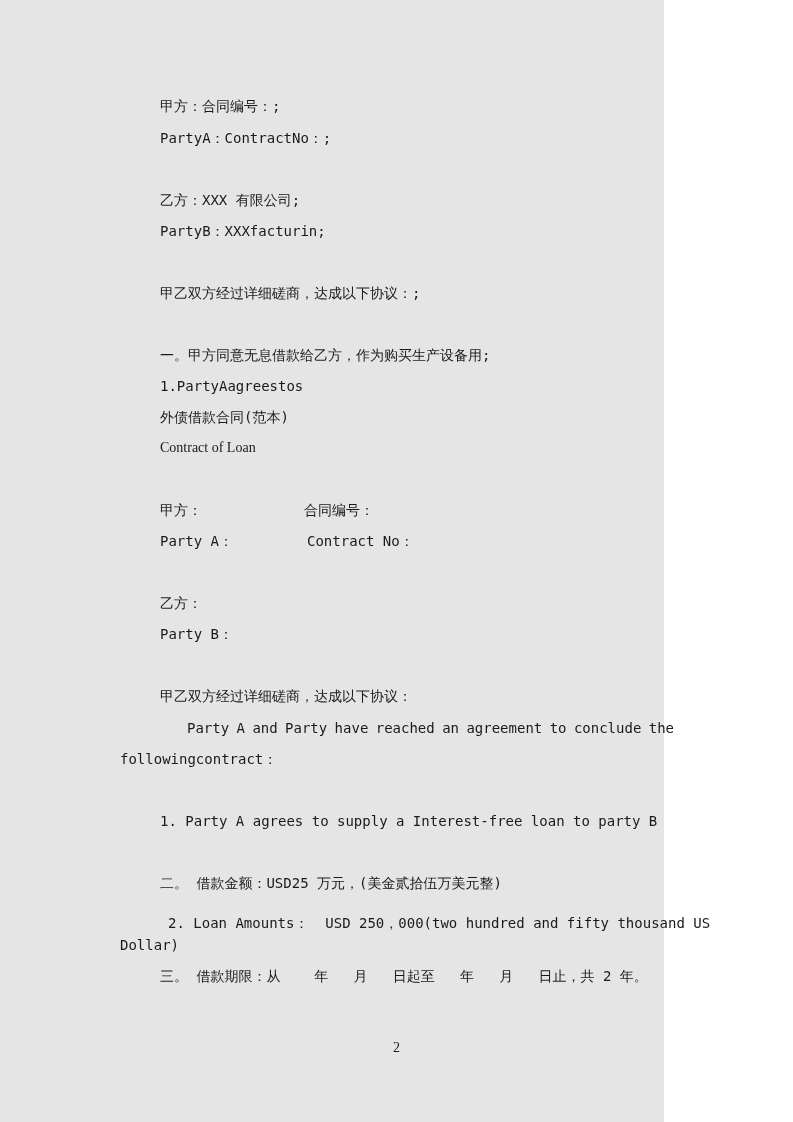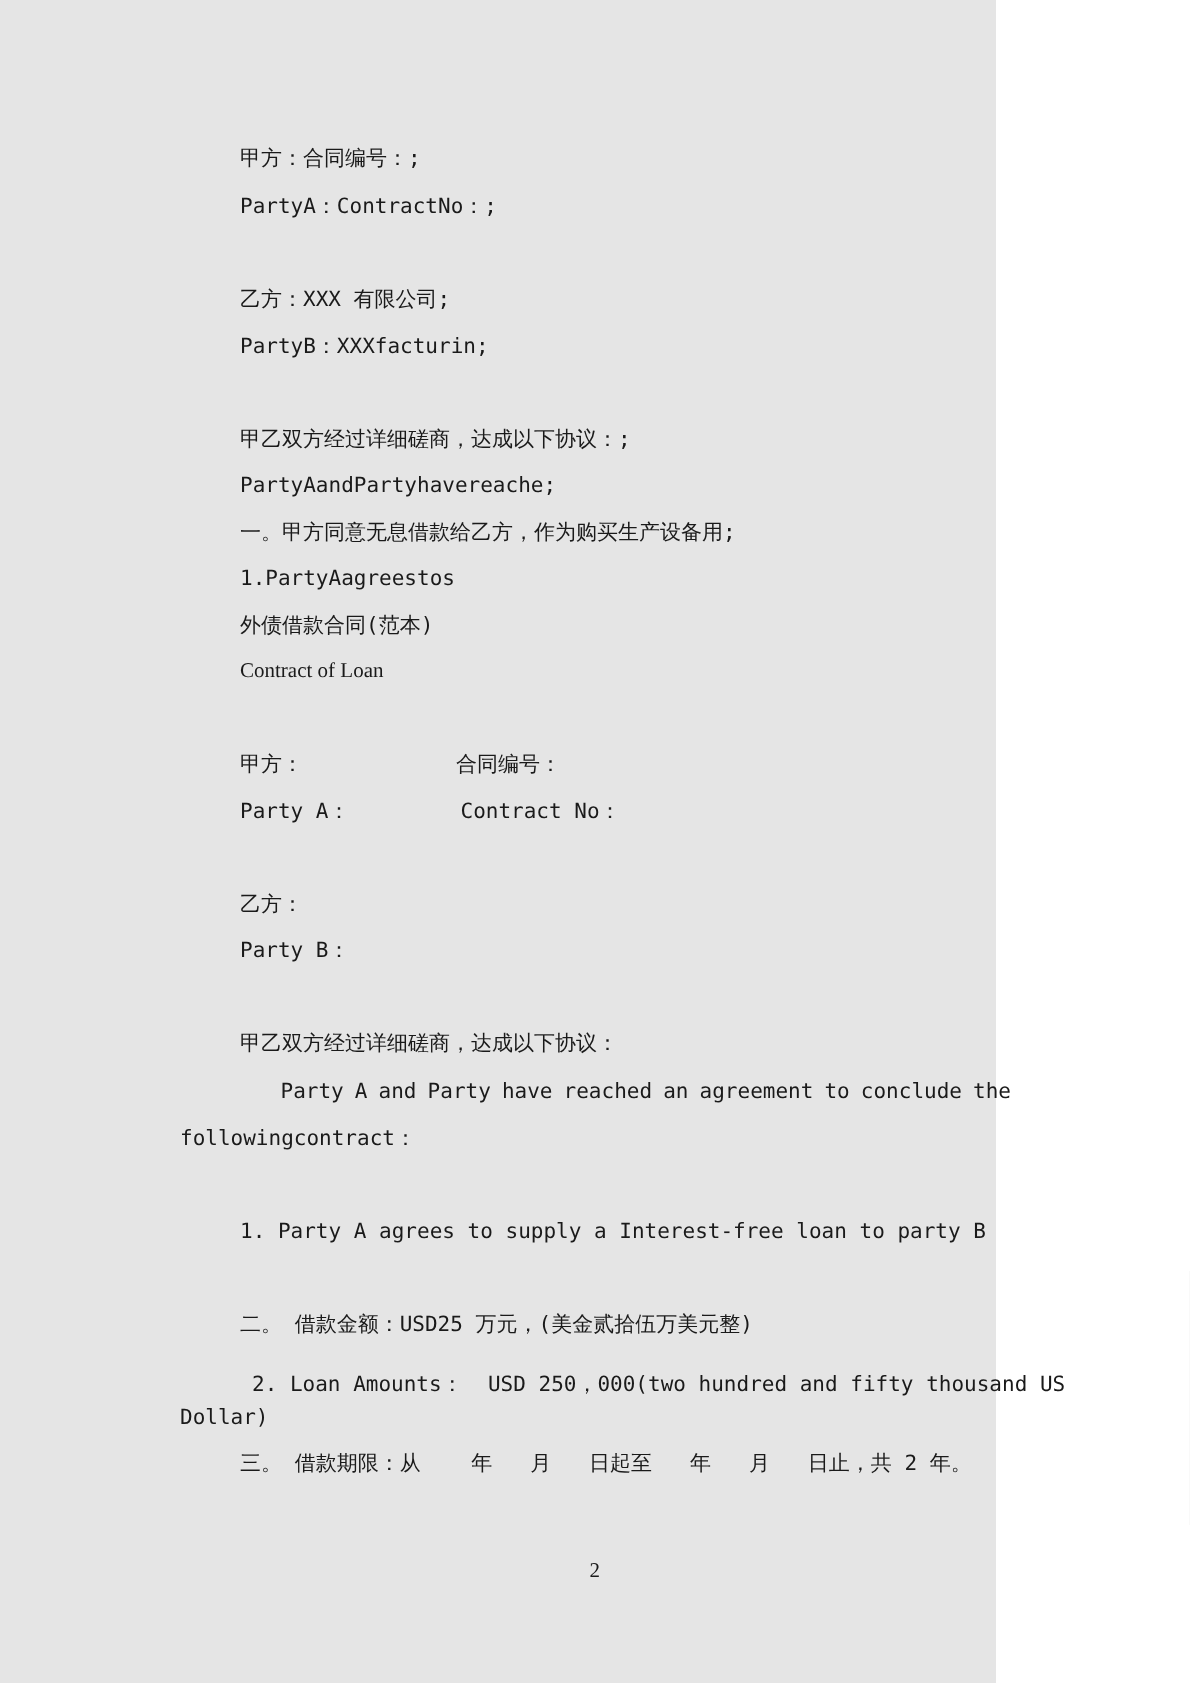--- a/index.html
+++ b/index.html
@@ -51,21 +51,20 @@
 
 <div class="page">
 
   <div class="line" style="left:160px; top:97px;">甲方：合同编号：;</div>
   <div class="line" style="left:160px; top:129px;">PartyA：ContractNo：;</div>
 
   <div class="line" style="left:160px; top:191px;">乙方：XXX 有限公司;</div>
   <div class="line" style="left:160px; top:222px;text-align:center;">PartyB：XXXfacturin;</div>
 
   <div class="line" style="left:160px; top:284px;">甲乙双方经过详细磋商，达成以下协议：;</div>
-  <div class="line" style="left:160px; top:315px;">PartyAandPartyhavereache;</div>
   <div class="line" style="left:160px; top:346px;">一。甲方同意无息借款给乙方，作为购买生产设备用;</div>
   <div class="line" style="left:160px; top:377px;">1.PartyAagreestos</div>
   <div class="line" style="left:160px; top:408px;">外债借款合同(范本)</div>
   <div class="line" style="left:160px; top:439px;font-family:Liberation Serif, serif;">Contract of Loan</div>
 
   <div class="line" style="left:160px; top:501px;">甲方：</div>
   <div class="line" style="left:304px; top:501px;">合同编号：</div>
   <div class="line" style="left:160px; top:532px;">Party A：</div>
   <div class="line" style="left:307px; top:532px;">Contract No：</div>
 

